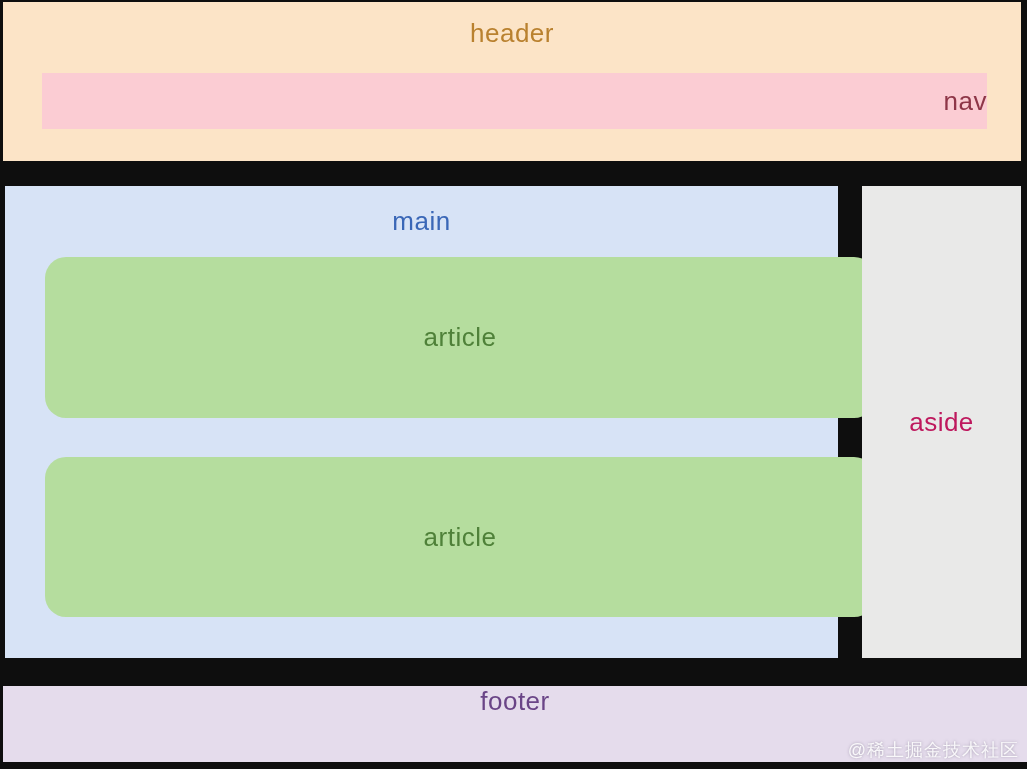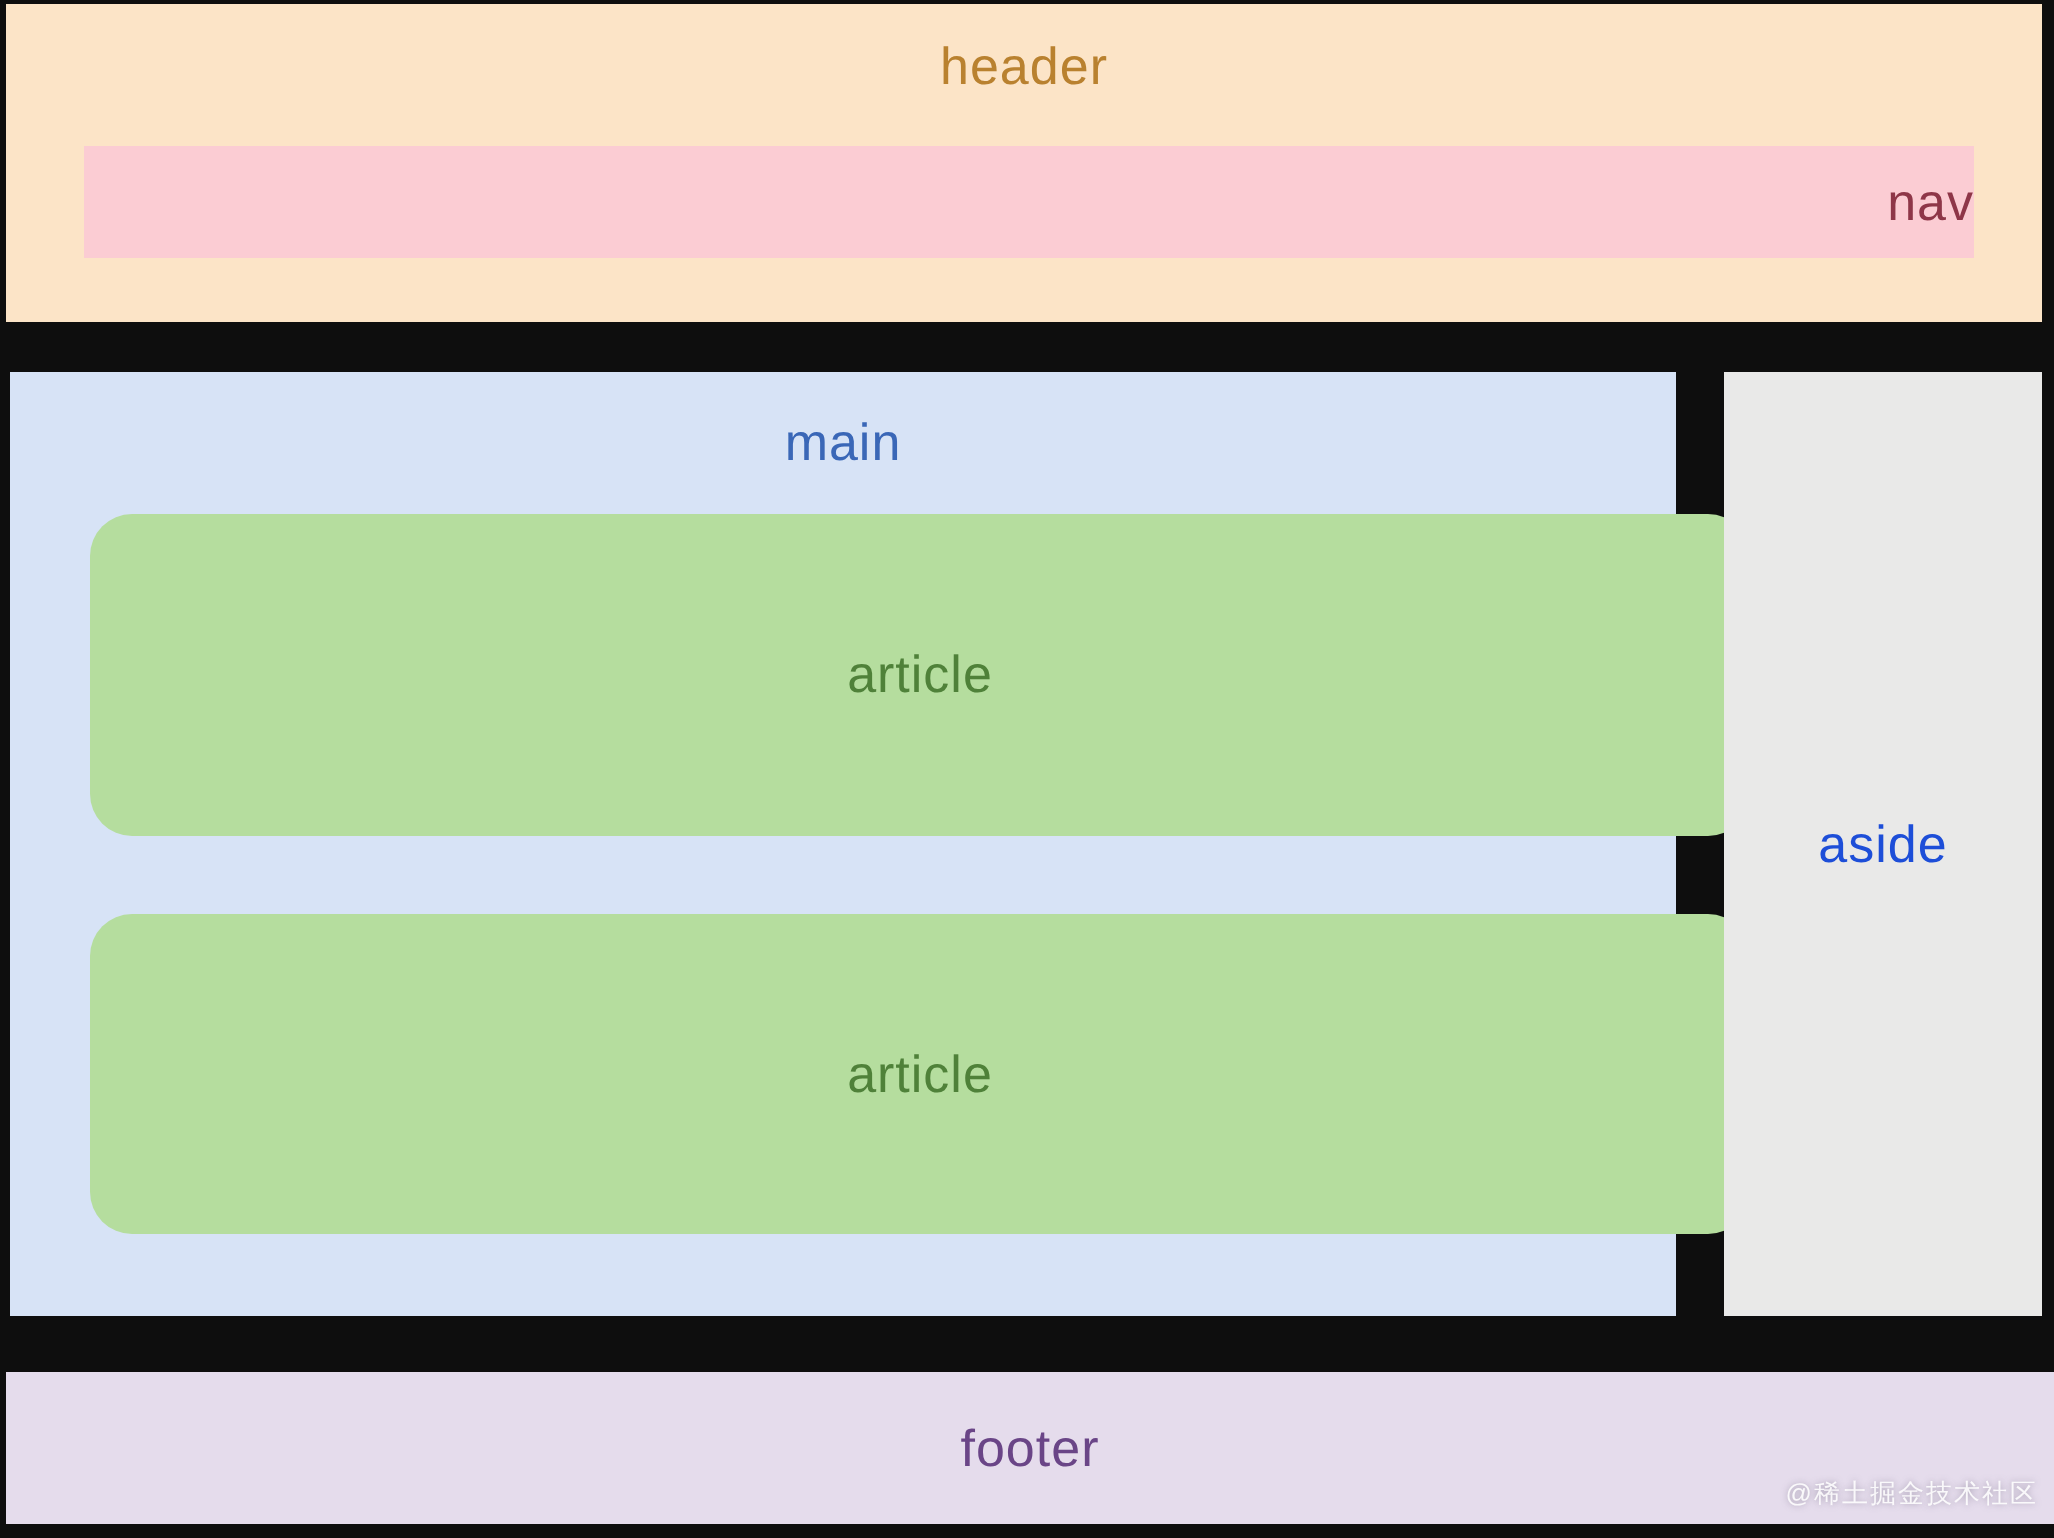--- a/index.html
+++ b/index.html
@@ -63,35 +63,35 @@
   #article-block-1 { top: 71px; }
   #article-block-2 { top: 271px; height: 160px; }
   .article-label { color: #4f8139; }
 
   #aside-block {
     left: 862px; top: 186px;
     width: 159px; height: 472px;
     background: #e9e9e8;
     display: flex; align-items: center; justify-content: center;
   }
-  #aside-label { color: #1d4ed8; }
+  #aside-label { color: #be185d; }
 
   
   #footer-block {
     left: 3px; top: 686px;
     width: 1024px; height: 76px;
     background: #e5dcec;
-    display: flex; align-items: center; justify-content: center;
+    display: flex; align-items: flex-start; justify-content: center;
   }
   #footer-label { color: #6a4587; }
 
   #watermark {
     position: absolute;
     right: 8px; top: 738px;
-    font-size: 13px;
+    font-size: 18px;
     color: rgba(255,255,255,0.88);
     text-shadow: 0 0 3px rgba(110,100,125,0.55);
     letter-spacing: 1px;
   }
 </style>
 </head>
 <body>
 
 <div id="canvas">
 

